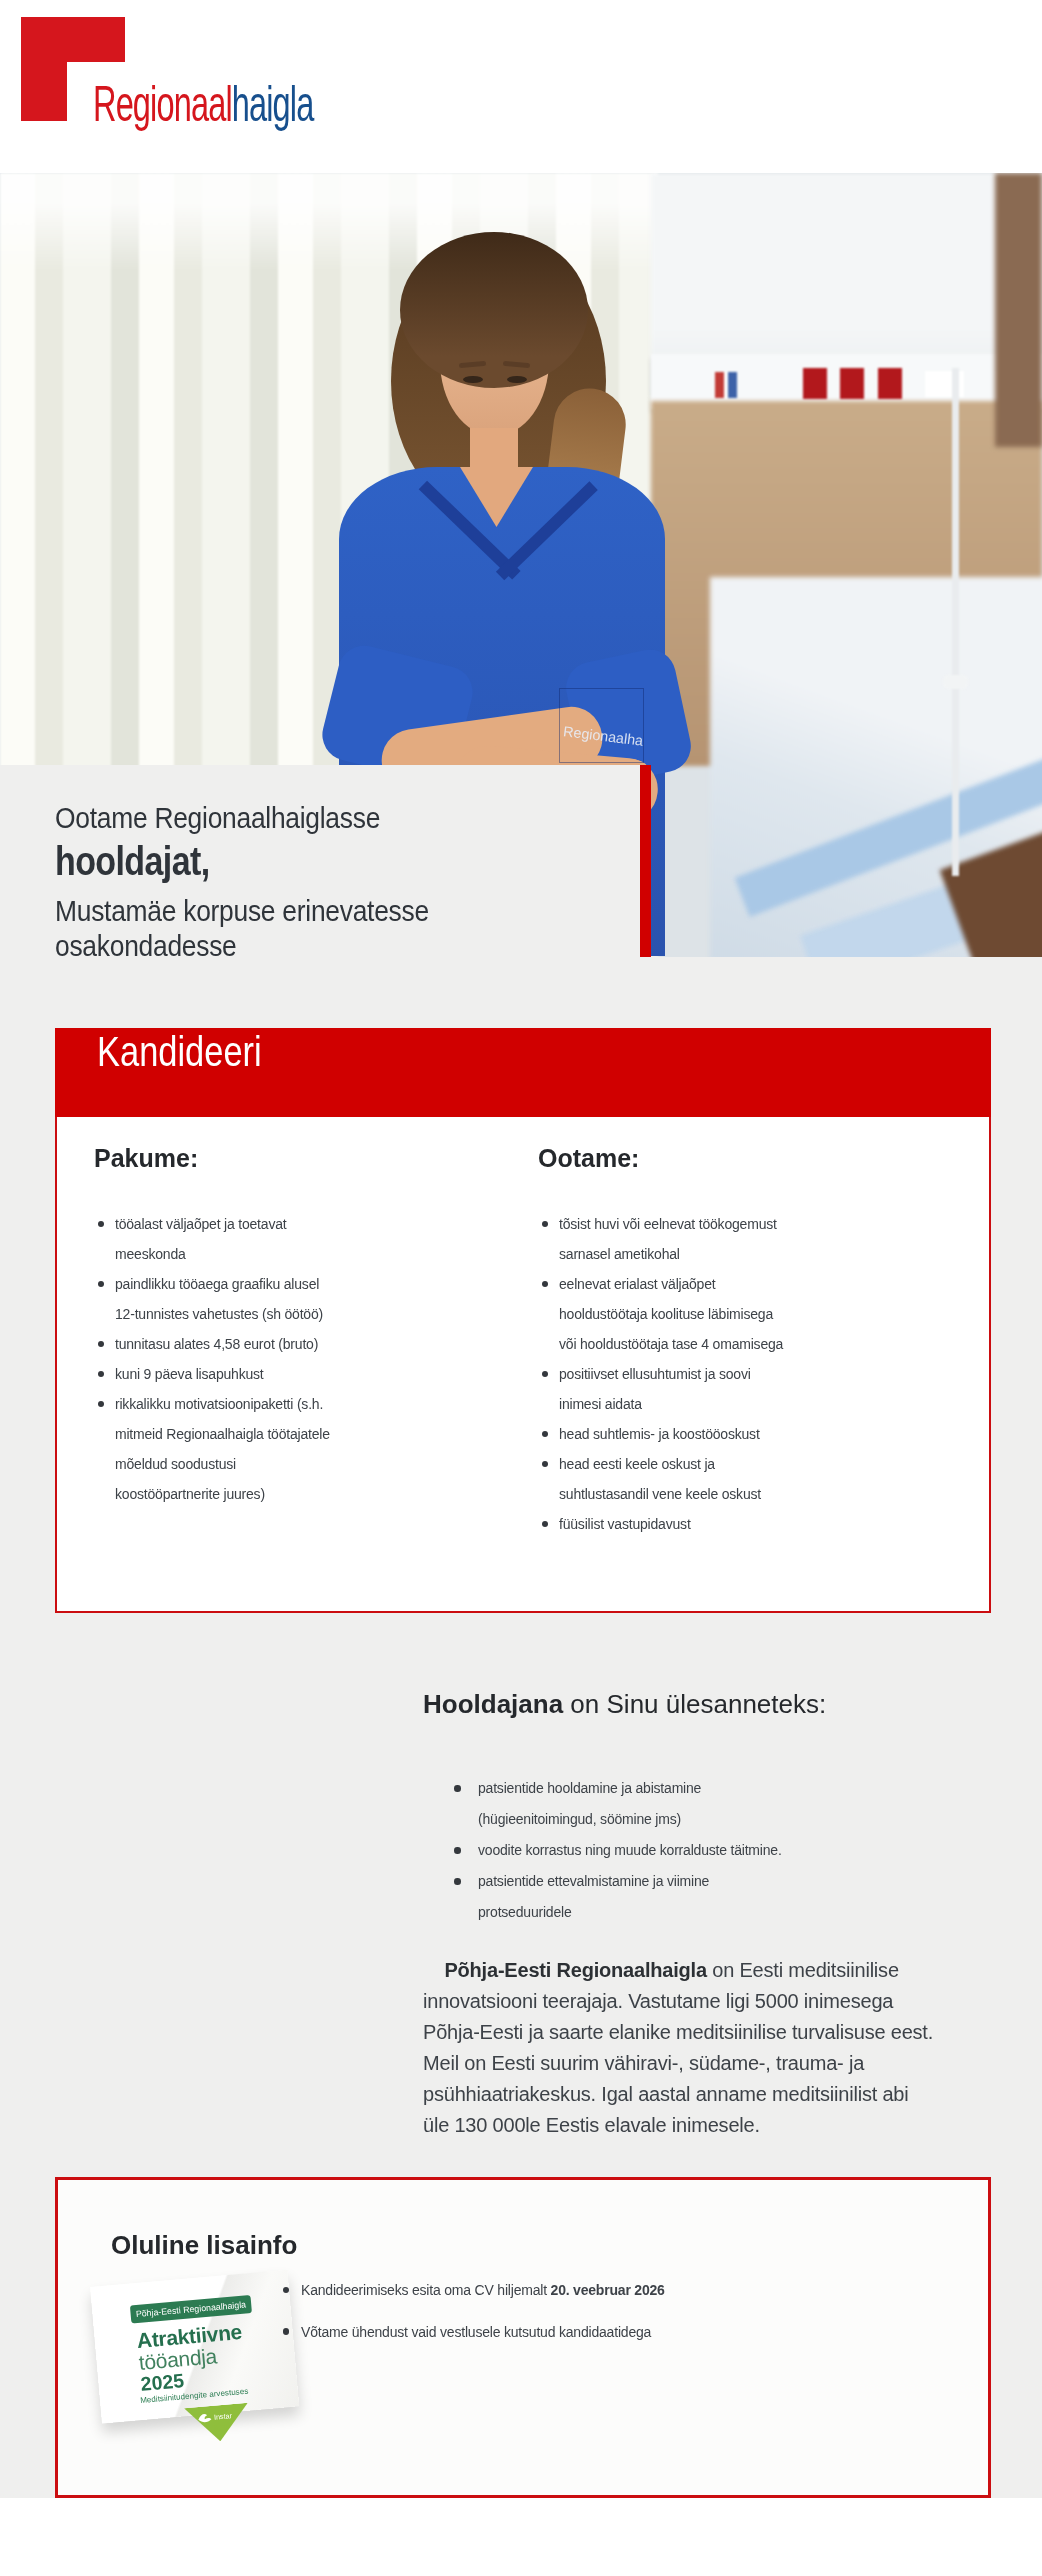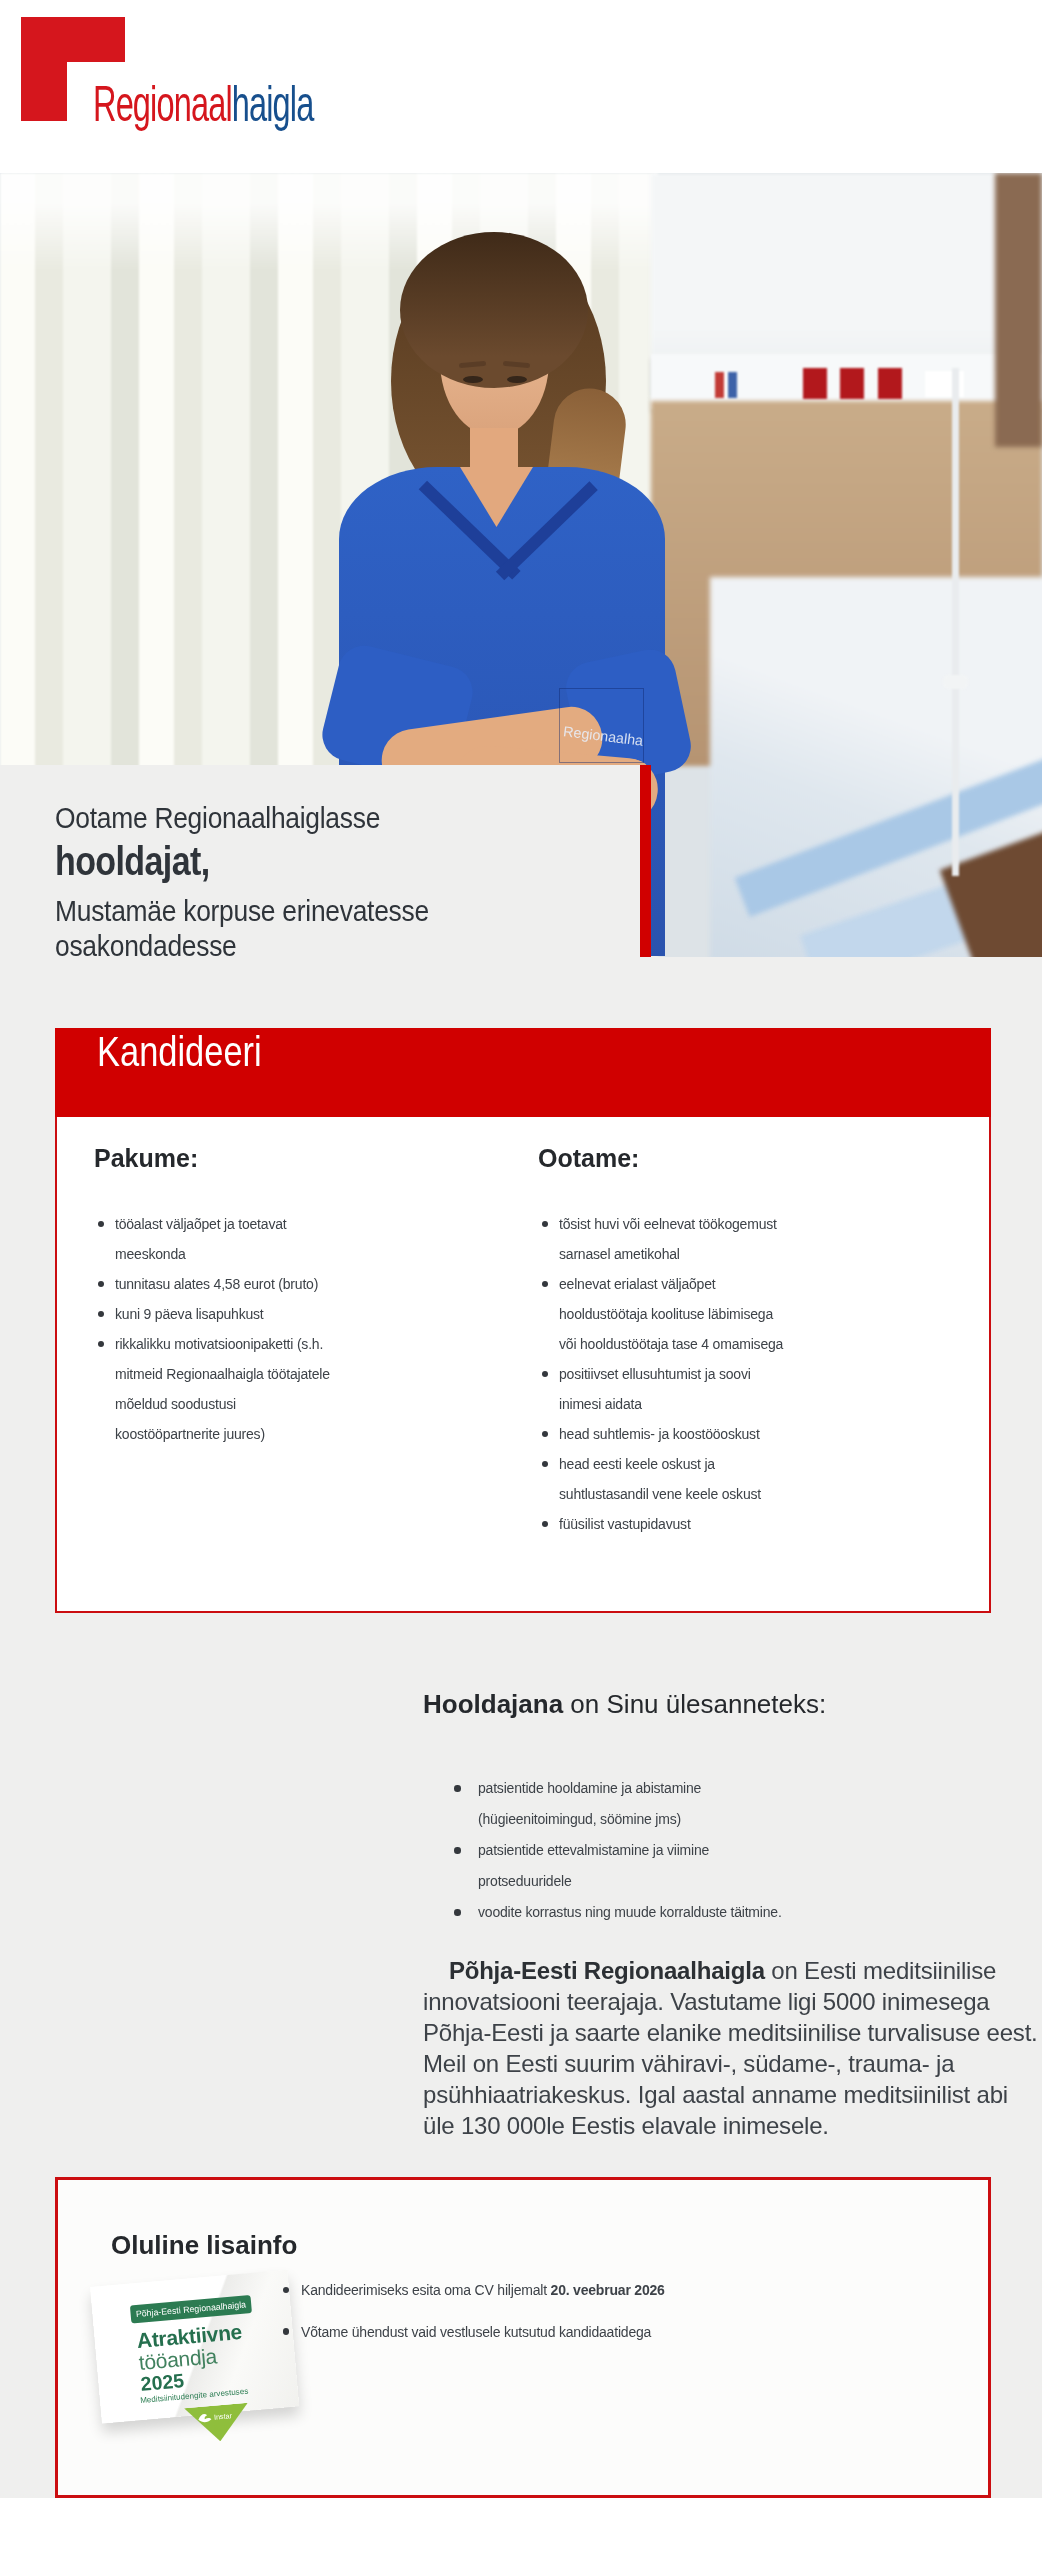--- a/index.html
+++ b/index.html
@@ -107,21 +107,21 @@
   .li span{white-space:pre;}
 
   
   .tasks-h{left:423px;top:1689px;font-size:26px;line-height:30px;color:#25282c;}
   .tasks-h b{font-weight:700;}
   .taskslist{left:423px;top:1737px;width:586px;}
   .taskslist .li{padding-left:55px;line-height:31px;}
   .taskslist .li::before{left:31px;top:12.4px;}
 
   
-  .about{left:423px;top:1924px;width:586px;font-size:24px;line-height:31px;color:#3d4248;
+  .about{left:423px;top:1924px;width:586px;font-size:20px;line-height:31px;color:#3d4248;
     letter-spacing:-0.2px;white-space:pre;}
   .about b{font-weight:700;color:#2c3034;}
 
   
   .box2{left:55px;top:2177px;width:936px;height:321px;background:#fcfcfb;
     border:3.3px solid #cb0d10;box-sizing:border-box;}
   .box2 h3{position:absolute;left:37px;top:34px;margin:16px;font-size:26px;line-height:30px;color:#25282c;font-weight:700;}
   .b2list{position:absolute;left:221px;top:95px;width:671px;}
   .b2list .li{margin-bottom:11.7px;padding-left:22px;}
   .b2list b{font-weight:700;}
@@ -211,20 +211,22 @@
   <div class="abs banner">
     <span class="sx sx82">Kandideeri</span>
   </div>
 
   <div class="abs box1">
     <div class="col colL">
       <h3>Pakume:</h3>
       <div class="list">
           <div class="li"><span>tööalast väljaõpet ja toetavat
 meeskonda</span></div>
+          <div class="li"><span>paindlikku tööaega graafiku alusel
+12-tunnistes vahetustes (sh öötöö)</span></div>
           <div class="li"><span>tunnitasu alates 4,58 eurot (bruto)</span></div>
           <div class="li"><span>kuni 9 päeva lisapuhkust</span></div>
           <div class="li"><span>rikkalikku motivatsioonipaketti (s.h.
 mitmeid Regionaalhaigla töötajatele
 mõeldud soodustusi
 koostööpartnerite juures)</span></div>
         </div>
     </div>
     <div class="col colR">
       <h3>Ootame:</h3>
@@ -243,23 +245,23 @@
         </div>
     </div>
   </div>
 
   <div class="abs tasks-h">
     <b>Hooldajana</b><span> on Sinu ülesanneteks:</span>
   </div>
   <div class="abs taskslist list">
       <div class="li"><span>patsientide hooldamine ja abistamine
 (hügieenitoimingud, söömine jms)</span></div>
+      <div class="li"><span>voodite korrastus ning muude korralduste täitmine.</span></div>
       <div class="li"><span>patsientide ettevalmistamine ja viimine
 protseduuridele</span></div>
-      <div class="li"><span>voodite korrastus ning muude korralduste täitmine.</span></div>
     </div>
 
   <div class="abs about">
     <b>Põhja-Eesti Regionaalhaigla</b><span> on Eesti meditsiinilise
 innovatsiooni teerajaja. Vastutame ligi 5000 inimesega
 Põhja-Eesti ja saarte elanike meditsiinilise turvalisuse eest.
 Meil on Eesti suurim vähiravi-, südame-, trauma- ja
 psühhiaatriakeskus. Igal aastal anname meditsiinilist abi
 üle 130 000le Eestis elavale inimesele.</span>
   </div>

